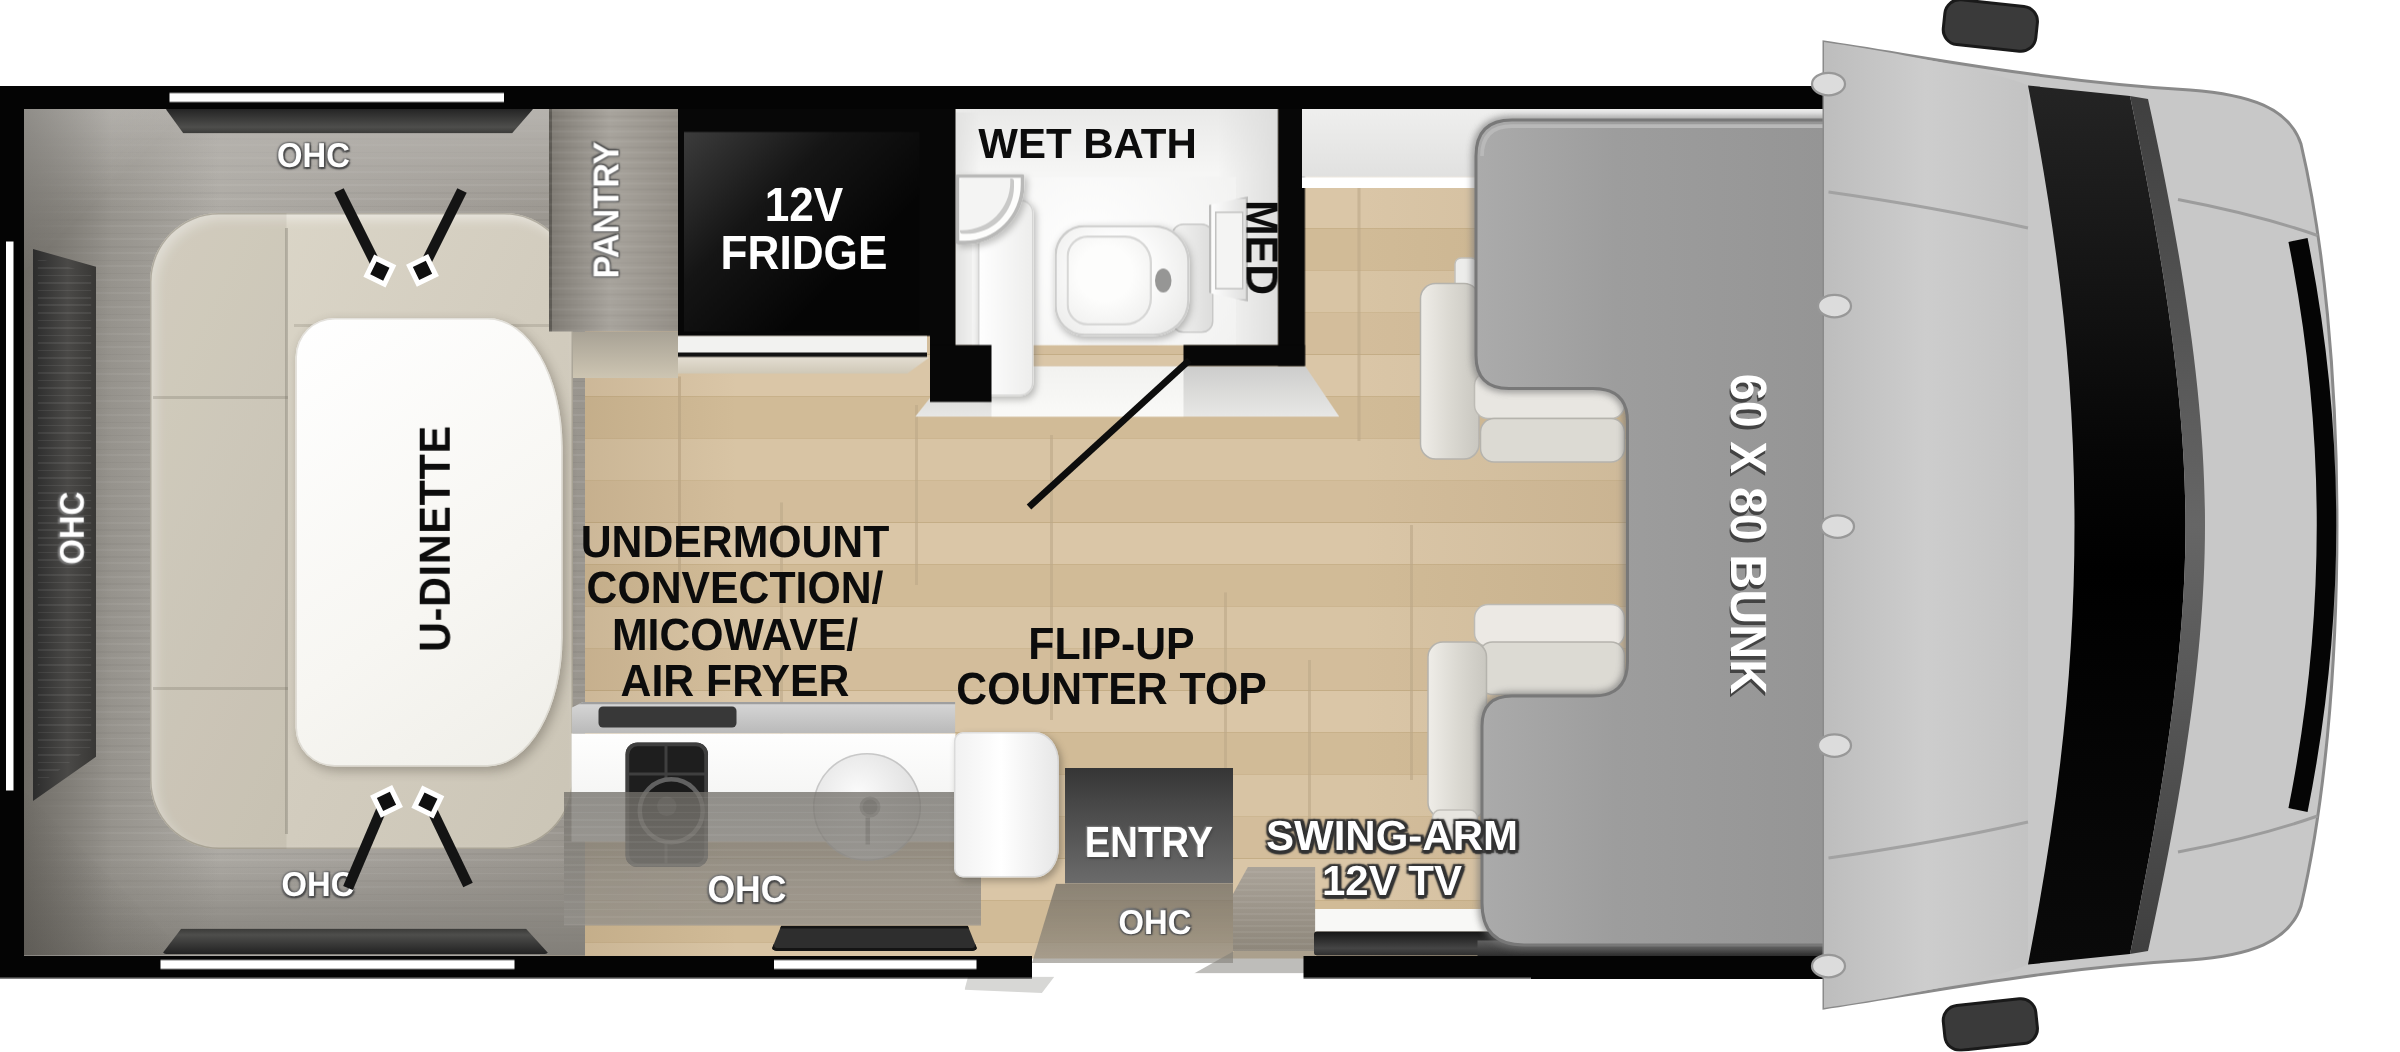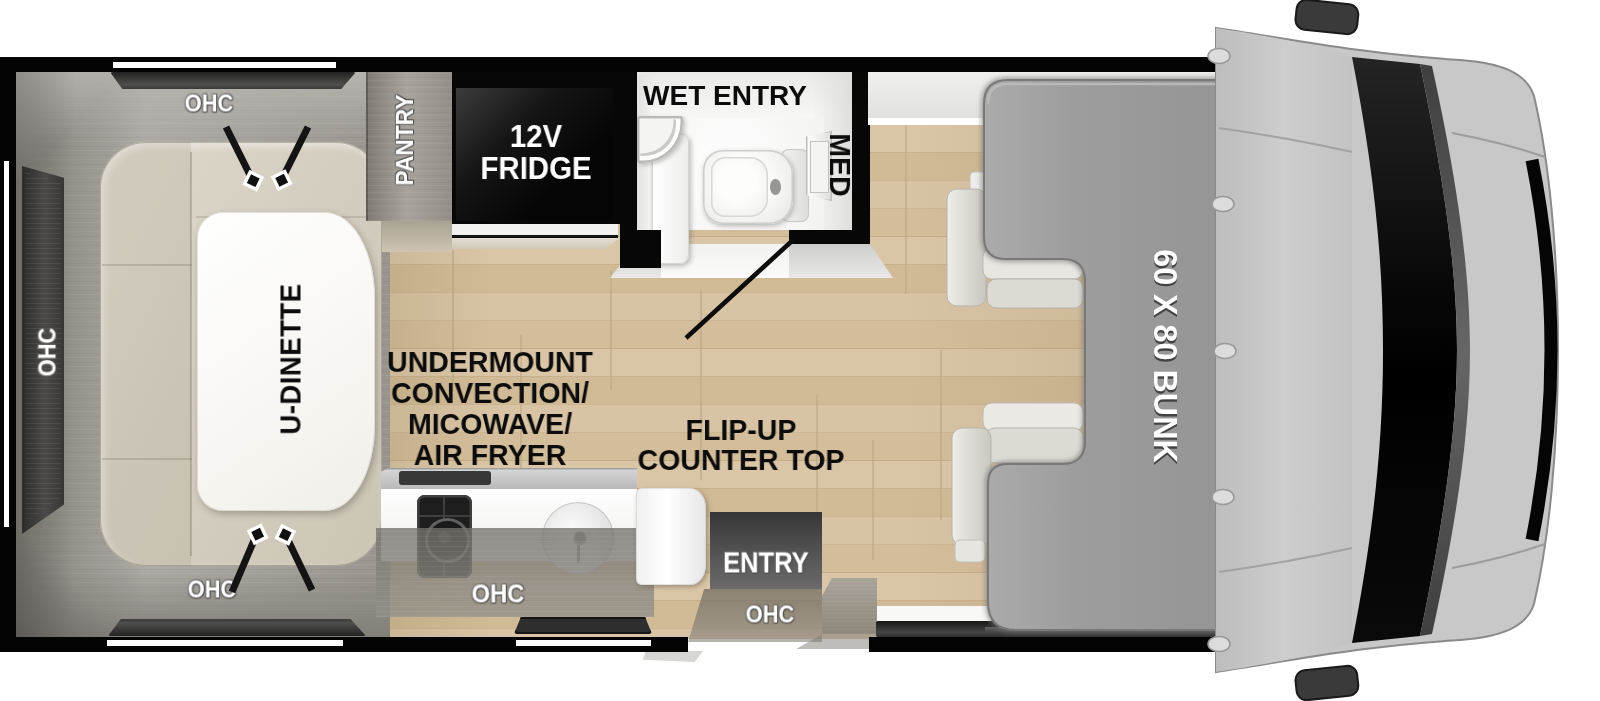--- a/index.html
+++ b/index.html
@@ -215,21 +215,21 @@
 
 <div class="abs" style="left:812px;top:71px;width:40px;height:159px;
   background:linear-gradient(270deg,#dededd,rgba(238,238,238,0));"></div>
 
 <div class="abs" style="left:637px;top:75px;width:16px;height:155px;
   background:linear-gradient(90deg,#e2e2e1,rgba(240,240,239,0));"></div>
 
 <div class="abs" style="left:648px;top:118px;width:176px;height:112px;
   background:radial-gradient(circle at 45% 45%,#ffffff,#f2f2f1);"></div>
 
-<div class="lbl blk" style="left:725px;top:96px;font-size:28px;transform:translate(-50%,-50%);">WET ENTRY</div>
+<div class="lbl blk" style="left:725px;top:96px;font-size:28px;transform:translate(-50%,-50%);">WET BATH</div>
 
 <div class="abs" style="left:652px;top:133px;width:37px;height:131px;border-radius:9px;
   background:linear-gradient(90deg,#ffffff,#ededec);
   box-shadow:1.5px 2px 5px rgba(90,90,88,.4), inset 0 0 0 1px #d5d5d4;"></div>
 
 <div class="abs" style="left:637px;top:116px;width:46px;height:47px;
   border-radius:2px 2px 40px 2px;background:#fdfdfc;
   box-shadow:inset 0 0 0 2.5px #b9b9b8, 2px 2px 4px rgba(110,110,108,.4);"></div>
 <div class="abs" style="left:640px;top:119px;width:36px;height:37px;
   border-radius:2px 2px 32px 2px;background:#f4f4f3;
@@ -330,20 +330,23 @@
     Q 984 80 1008 80 L 1250 80 L 1250 630 L 1016 630
     Q 988 630 988 602 L 988 484 Q 988 464 1008 464 L 1062 464
     Q 1085 464 1085 441 L 1085 281 Q 1085 259 1062 259 L 1006 259
     Q 984 259 984 237 Z"></path>
   <path fill="none" stroke="#b9b9b9" stroke-width="2.5" d="M 988 104 Q 988 84 1008 84 L 1246 84"></path>
 
   <text x="0" y="0" transform="translate(1164 357) rotate(90) scale(.95 1)" text-anchor="middle" font-family="Liberation Sans, sans-serif" font-weight="bold" font-size="34" fill="#2e2e2e" opacity=".8" dominant-baseline="middle" dx="1.5" dy="1.5">60 X 80 BUNK</text>
   <text x="0" y="0" transform="translate(1163 356) rotate(90) scale(.95 1)" text-anchor="middle" font-family="Liberation Sans, sans-serif" font-weight="bold" font-size="34" fill="#ffffff" dominant-baseline="middle">60 X 80 BUNK</text>
 </svg>
 
+<div class="lbl" style="left:928px;top:572px;font-size:28px;line-height:29.5px;text-align:center;color:#fff;
+  transform:translate(-50%,-50%);
+  text-shadow:2px 2px 1px #333,-1.5px -1.5px 1px #333,2px -1.5px 1px #333,-1.5px 2px 1px #333,0 2.5px 1px #333,2.5px 0 1px #333;">SWING-ARM<br>12V TV</div>
 
 <div class="abs" style="left:0;top:57px;width:1217px;height:14.5px;background:#040404;"></div>
 
 <div class="abs" style="left:113px;top:61.5px;width:223px;height:6.5px;background:#fff;"></div>
 
 <div class="abs" style="left:0;top:57px;width:16px;height:594px;background:#040404;"></div>
 
 <div class="abs" style="left:3.5px;top:161px;width:5.5px;height:366px;background:#fff;"></div>
 
 <div class="abs" style="left:0;top:637px;width:688px;height:14.5px;background:#040404;"></div>

